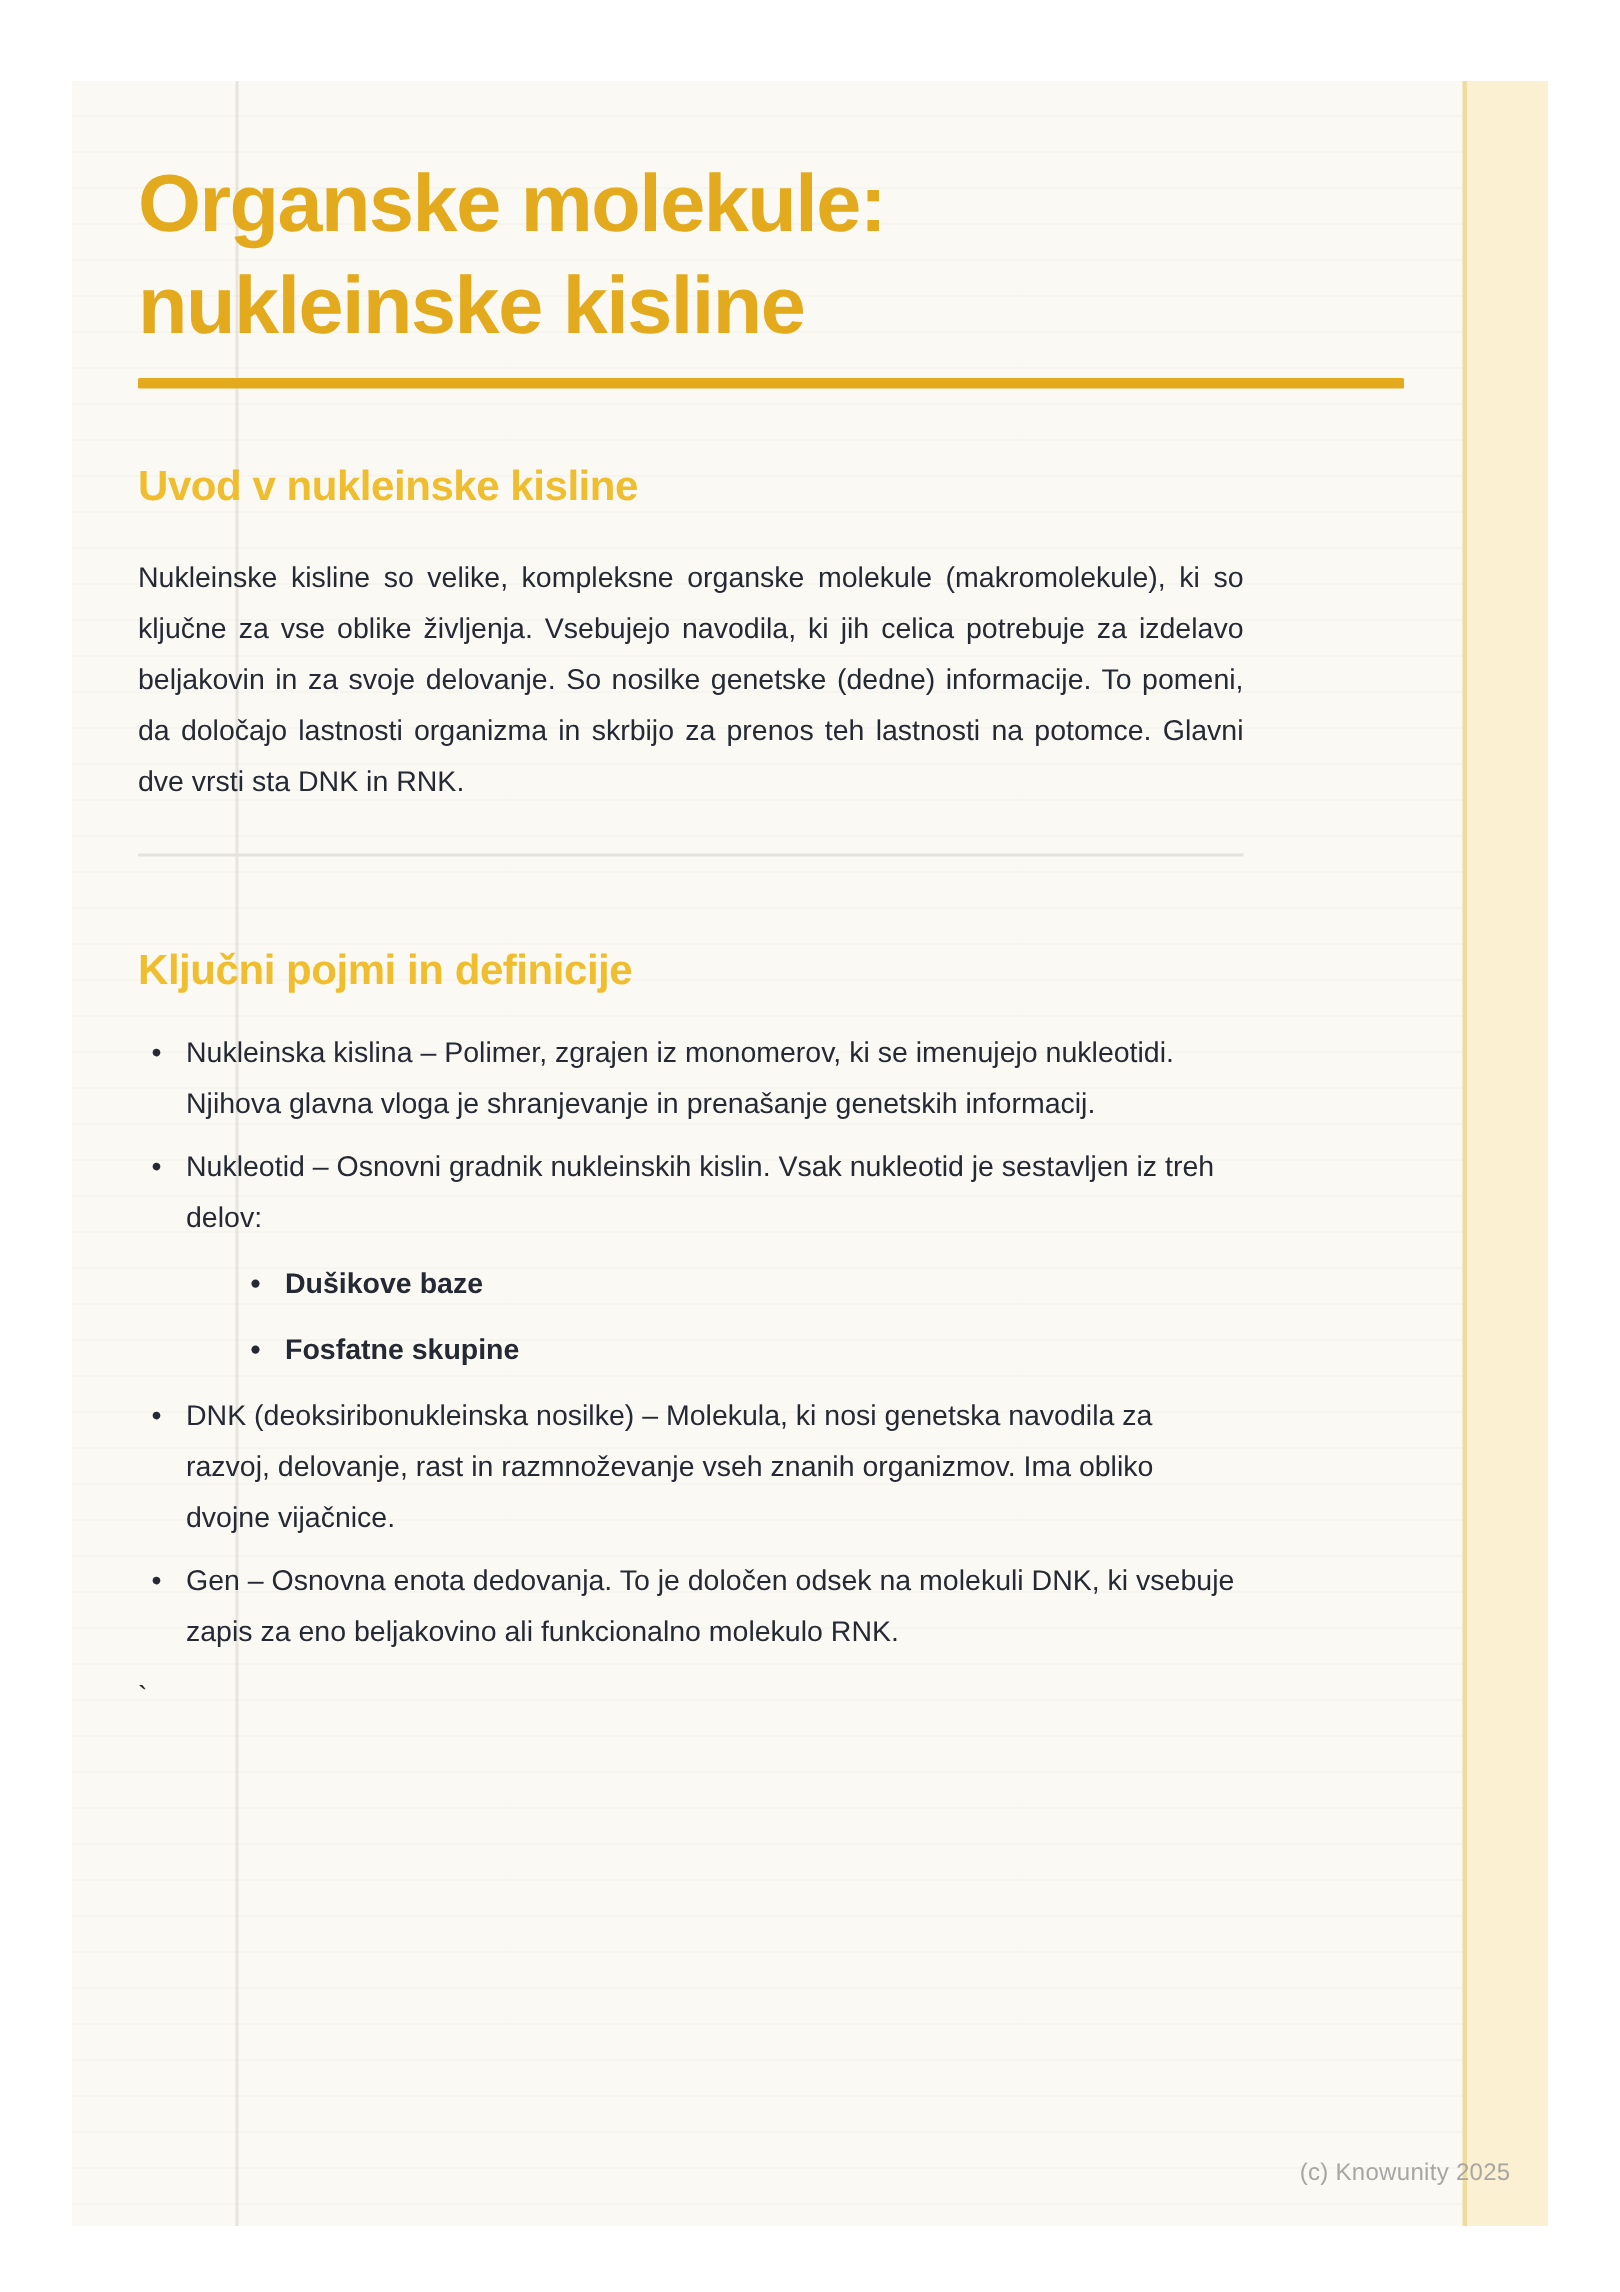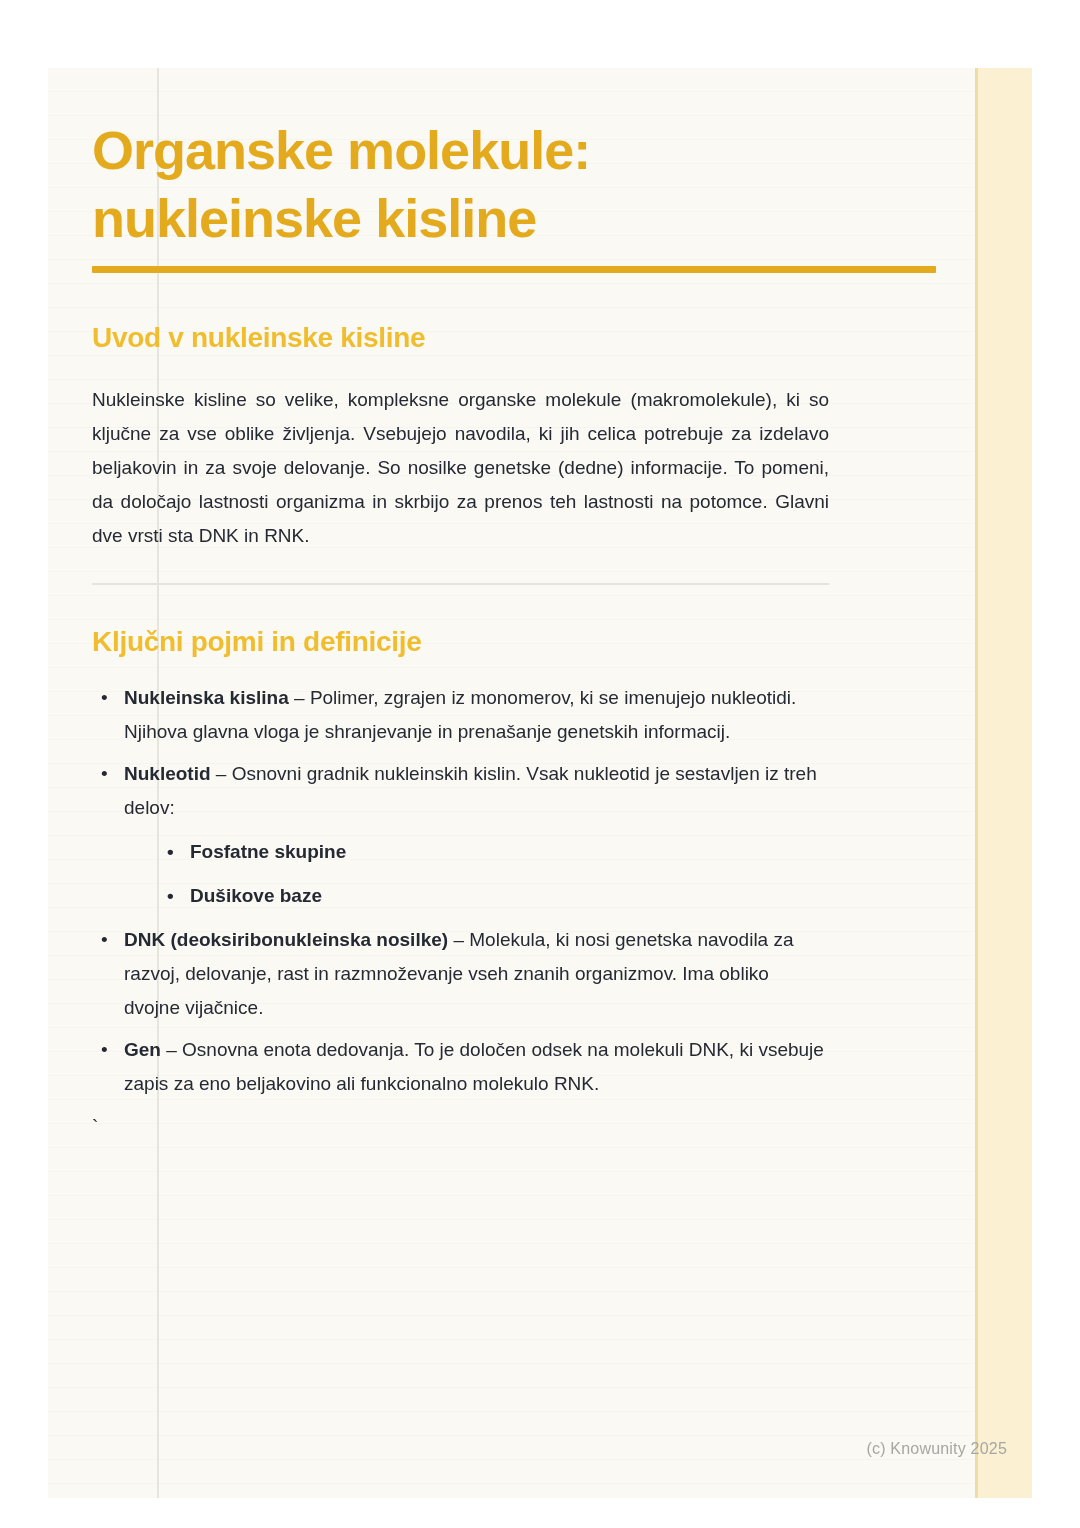--- a/index.html
+++ b/index.html
@@ -16,21 +16,21 @@
   html, body { width: 1080px; height: 1528px; }
   body {
     position: relative;
     background: #ffffff;
     font-family: "Liberation Sans", "DejaVu Sans", sans-serif;
     color: var(--body-text);
     overflow: hidden;
   }
   .paper {
     position: absolute;
-    left: 48px; top: 68px;
+    left: 48px; top: 54px;
     width: 984px; height: 1430px;
     background:
       repeating-linear-gradient(
         to bottom,
         var(--paper-cream) 0px,
         var(--paper-cream) 23px,
         rgba(225, 220, 202, 0.30) 23px,
         rgba(225, 220, 202, 0.30) 24px
       );
   }
@@ -68,21 +68,21 @@
     border-radius: 1px;
   }
   h2.section-heading {
     color: var(--heading-yellow);
     font-size: 28px;
     line-height: 34px;
     font-weight: 700;
     letter-spacing: -0.3px;
   }
   .h-intro { margin-top: 48px; }
-  .h-glossary { margin-top: 40px; }
+  .h-glossary { margin-top: 59px; }
   .intro-paragraph {
     margin-top: 28px;
     width: 737px;
     font-size: 19px;
     line-height: 34px;
     text-align: justify;
   }
   .intro-paragraph b { font-weight: 400; }
   .divider {
     margin-top: 30px;
@@ -100,21 +100,21 @@
     position: relative;
     padding-left: 32px;
     margin-bottom: 8px;
   }
   ul.glossary-list li::before {
     content: "\2022";
     position: absolute;
     left: 9px; top: 0;
     font-size: 19px;
   }
-  li .term { font-weight: 700; }
+  li .term { font-weight: 400; }
   ul.sub-list {
     list-style: none;
     margin: 10px 0 4px 34px;
   }
   ul.sub-list > li {
     position: relative;
     padding-left: 32px;
     margin-bottom: 10px;
     font-weight: 700;
   }
@@ -154,22 +154,22 @@
 
     <ul class="glossary-list">
       <li>
         <b class="term">Nukleinska kislina</b>
         <span>– Polimer, zgrajen iz monomerov, ki se imenujejo nukleotidi. Njihova glavna vloga je shranjevanje in prenašanje genetskih informacij.</span>
       </li>
       <li>
         <b class="term">Nukleotid</b>
         <span>– Osnovni gradnik nukleinskih kislin. Vsak nukleotid je sestavljen iz treh delov:</span>
         <ul class="sub-list">
+          <li>Dušikove baze</li>
           <li>Fosfatne skupine</li>
-          <li>Dušikove baze</li>
         </ul>
       </li>
       <li>
         <b class="term">DNK (deoksiribonukleinska nosilke)</b>
         <span>– Molekula, ki nosi genetska navodila za razvoj, delovanje, rast in razmnoževanje vseh znanih organizmov. Ima obliko dvojne vijačnice.</span>
       </li>
       <li>
         <b class="term">Gen</b>
         <span>– Osnovna enota dedovanja. To je določen odsek na molekuli DNK, ki vsebuje zapis za eno beljakovino ali funkcionalno molekulo RNK.</span>
       </li>

